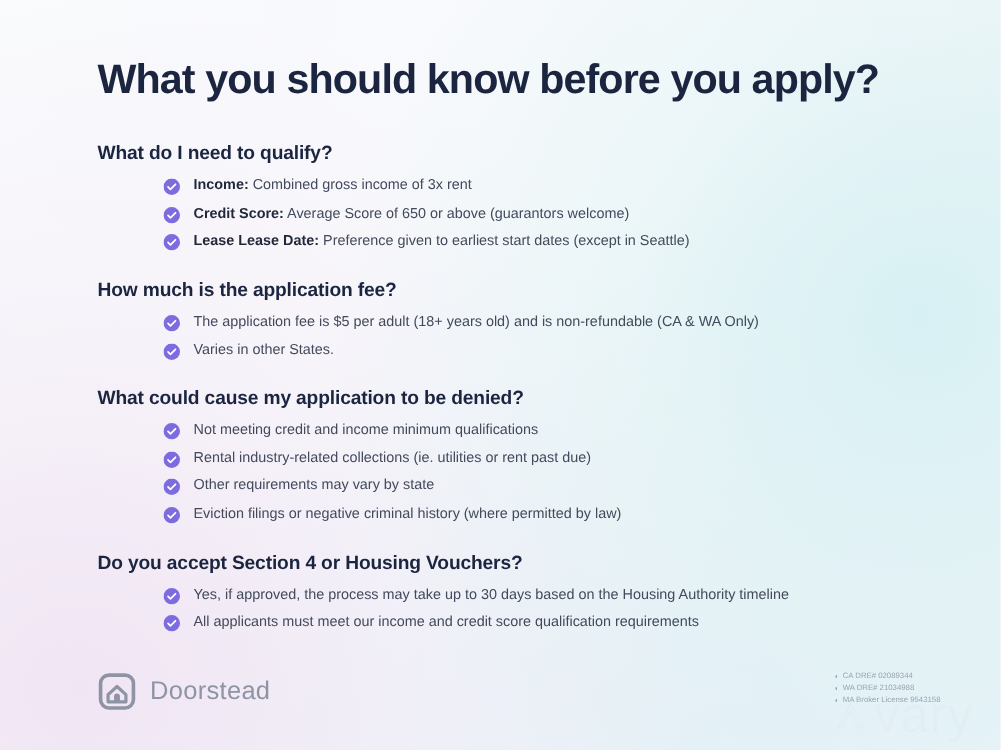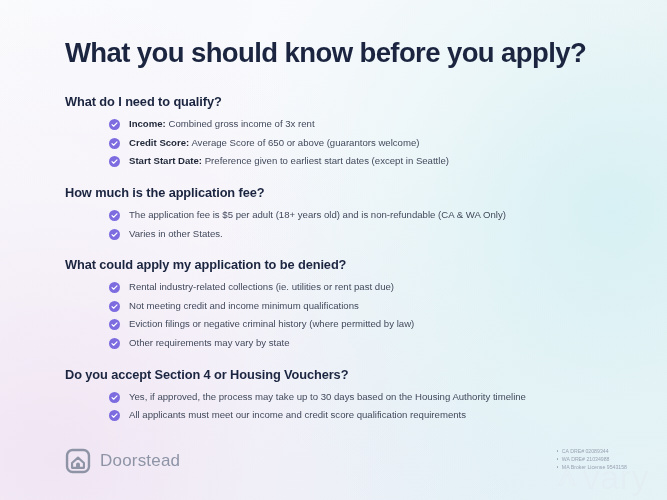--- a/index.html
+++ b/index.html
@@ -181,21 +181,21 @@
           </span>
           <span class="bullet-text"><span class="lead">Credit Score:</span><span> Average Score of 650 or above (guarantors welcome)</span></span>
         </li>
         <li class="bullet-item">
           <span class="bullet-icon">
             <svg viewBox="0 0 16 16" width="11" height="11">
                 <circle cx="8" cy="8" r="8" fill="#7C6CE0"></circle>
                 <path d="M4.4 8.2l2.3 2.3 4.9-4.9" fill="none" stroke="#ffffff" stroke-width="1.7" stroke-linecap="round" stroke-linejoin="round"></path>
               </svg>
           </span>
-          <span class="bullet-text"><span class="lead">Start Start Date:</span><span> Preference given to earliest start dates (except in Seattle)</span></span>
+          <span class="bullet-text"><span class="lead">Lease Lease Date:</span><span> Preference given to earliest start dates (except in Seattle)</span></span>
         </li>
       </ul>
     </div>
 
     <div class="section">
       <h2 class="section-heading">How much is the application fee?</h2>
       <ul class="bullet-list">
         <li class="bullet-item">
           <span class="bullet-icon">
             <svg viewBox="0 0 16 16" width="11" height="11">
@@ -211,57 +211,57 @@
                 <circle cx="8" cy="8" r="8" fill="#7C6CE0"></circle>
                 <path d="M4.4 8.2l2.3 2.3 4.9-4.9" fill="none" stroke="#ffffff" stroke-width="1.7" stroke-linecap="round" stroke-linejoin="round"></path>
               </svg>
           </span>
           <span class="bullet-text"><span class="lead"></span><span>Varies in other States.</span></span>
         </li>
       </ul>
     </div>
 
     <div class="section">
-      <h2 class="section-heading">What could apply my application to be denied?</h2>
+      <h2 class="section-heading">What could cause my application to be denied?</h2>
       <ul class="bullet-list">
         <li class="bullet-item">
           <span class="bullet-icon">
             <svg viewBox="0 0 16 16" width="11" height="11">
                 <circle cx="8" cy="8" r="8" fill="#7C6CE0"></circle>
                 <path d="M4.4 8.2l2.3 2.3 4.9-4.9" fill="none" stroke="#ffffff" stroke-width="1.7" stroke-linecap="round" stroke-linejoin="round"></path>
               </svg>
           </span>
+          <span class="bullet-text"><span class="lead"></span><span>Not meeting credit and income minimum qualifications</span></span>
+        </li>
+        <li class="bullet-item">
+          <span class="bullet-icon">
+            <svg viewBox="0 0 16 16" width="11" height="11">
+                <circle cx="8" cy="8" r="8" fill="#7C6CE0"></circle>
+                <path d="M4.4 8.2l2.3 2.3 4.9-4.9" fill="none" stroke="#ffffff" stroke-width="1.7" stroke-linecap="round" stroke-linejoin="round"></path>
+              </svg>
+          </span>
           <span class="bullet-text"><span class="lead"></span><span>Rental industry-related collections (ie. utilities or rent past due)</span></span>
         </li>
         <li class="bullet-item">
           <span class="bullet-icon">
             <svg viewBox="0 0 16 16" width="11" height="11">
                 <circle cx="8" cy="8" r="8" fill="#7C6CE0"></circle>
                 <path d="M4.4 8.2l2.3 2.3 4.9-4.9" fill="none" stroke="#ffffff" stroke-width="1.7" stroke-linecap="round" stroke-linejoin="round"></path>
               </svg>
           </span>
-          <span class="bullet-text"><span class="lead"></span><span>Not meeting credit and income minimum qualifications</span></span>
+          <span class="bullet-text"><span class="lead"></span><span>Other requirements may vary by state</span></span>
         </li>
         <li class="bullet-item">
           <span class="bullet-icon">
             <svg viewBox="0 0 16 16" width="11" height="11">
                 <circle cx="8" cy="8" r="8" fill="#7C6CE0"></circle>
                 <path d="M4.4 8.2l2.3 2.3 4.9-4.9" fill="none" stroke="#ffffff" stroke-width="1.7" stroke-linecap="round" stroke-linejoin="round"></path>
               </svg>
           </span>
           <span class="bullet-text"><span class="lead"></span><span>Eviction filings or negative criminal history (where permitted by law)</span></span>
-        </li>
-        <li class="bullet-item">
-          <span class="bullet-icon">
-            <svg viewBox="0 0 16 16" width="11" height="11">
-                <circle cx="8" cy="8" r="8" fill="#7C6CE0"></circle>
-                <path d="M4.4 8.2l2.3 2.3 4.9-4.9" fill="none" stroke="#ffffff" stroke-width="1.7" stroke-linecap="round" stroke-linejoin="round"></path>
-              </svg>
-          </span>
-          <span class="bullet-text"><span class="lead"></span><span>Other requirements may vary by state</span></span>
         </li>
       </ul>
     </div>
 
     <div class="section">
       <h2 class="section-heading">Do you accept Section 4 or Housing Vouchers?</h2>
       <ul class="bullet-list">
         <li class="bullet-item">
           <span class="bullet-icon">
             <svg viewBox="0 0 16 16" width="11" height="11">

